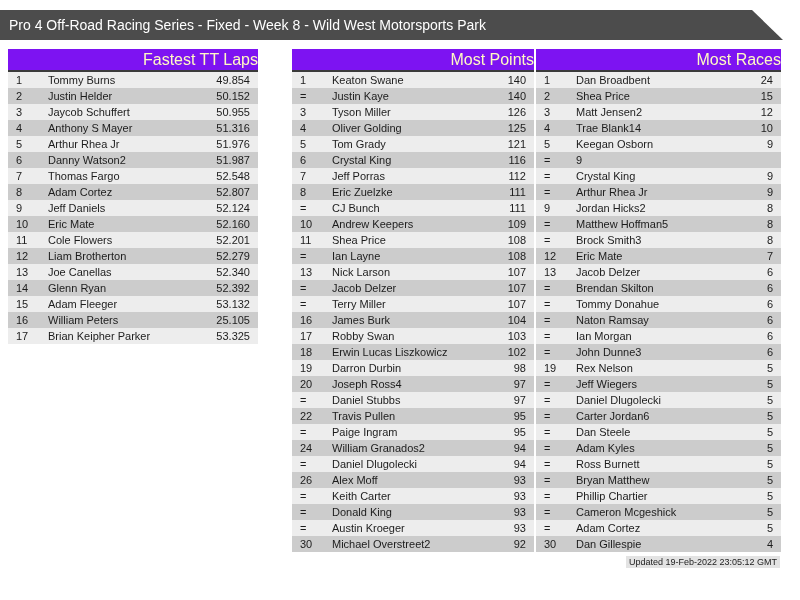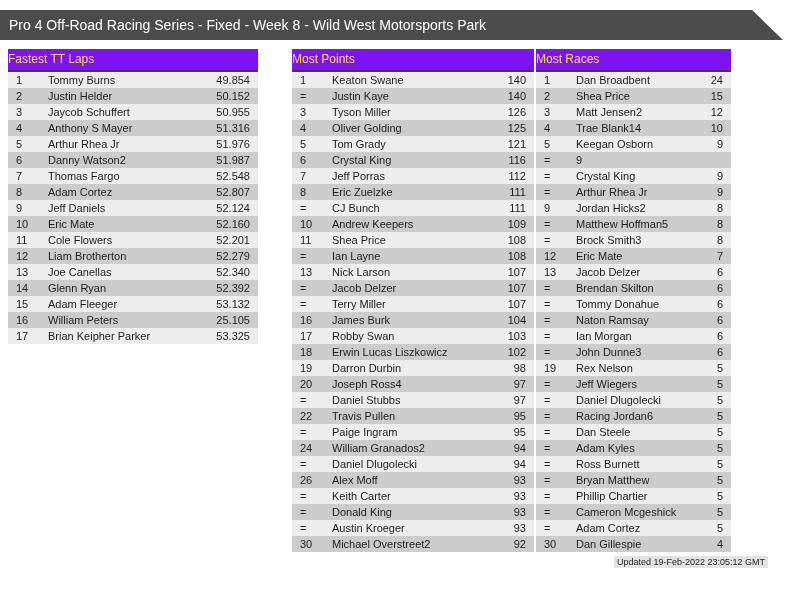--- a/index.html
+++ b/index.html
@@ -11,35 +11,35 @@
   .banner{
     position:absolute;left:0;top:10px;width:783px;height:30px;
     background:var(--banner-gray,#4C4C4C);
     clip-path:polygon(0 0, calc(100% - 31px) 0, 100% 100%, 0 100%);
     color:#ffffff;font-size:14px;line-height:30px;padding-left:9px;
     box-sizing:border-box;white-space:nowrap;
   }
   .board{position:absolute;top:49px;}
   #board-0{left:8px;width:250px;}
   #board-1{left:272px;width:242px;margin-left:20px;}
-  #board-2{left:536px;width:195px;}
+  #board-2{left:536px;width:245px;}
   .board-title{
-    height:21px;line-height:21px;text-align:left;
+    height:21px;line-height:21px;text-align:right;
     background:var(--accent,#7D13F2);
     border-bottom:2px solid var(--header-border,#3B3B3B);
-    color:#fde047;font-size:12px;
+    color:#fef9c3;font-size:16px;
   }
   .row{display:flex;height:16px;line-height:16px;font-size:11px;color:#1c1c1c;}
   .row.odd{background:var(--row-light,#EDEDED);}
   .row.even{background:var(--row-dark,#CCCCCC);}
   .row .rank{flex:none;width:32px;padding-left:8px;}
   .row .name{flex:1;white-space:nowrap;overflow:hidden;}
   .row .value{flex:none;padding-right:8px;text-align:right;}
   .updated{
-    position:absolute;top:556px;right:32px;
+    position:absolute;top:556px;right:20px;
     background:var(--updated-bg,#E3E3E3);
     font-size:9px;line-height:12px;padding:0 3px;color:#222;
   }
 </style>
 </head>
 <body>
 
 <div class="banner">
   <span>Pro 4 Off-Road Racing Series - Fixed - Week 8 - Wild West Motorsports Park</span>
 </div>
@@ -393,21 +393,21 @@
         <span class="name">Jeff Wiegers</span>
         <span class="value">5</span>
       </div>
       <div class="row odd">
         <span class="rank">=</span>
         <span class="name">Daniel Dlugolecki</span>
         <span class="value">5</span>
       </div>
       <div class="row even">
         <span class="rank">=</span>
-        <span class="name">Racing Jordan6</span>
+        <span class="name">Carter Jordan6</span>
         <span class="value">5</span>
       </div>
       <div class="row odd">
         <span class="rank">=</span>
         <span class="name">Dan Steele</span>
         <span class="value">5</span>
       </div>
       <div class="row even">
         <span class="rank">=</span>
         <span class="name">Adam Kyles</span>

